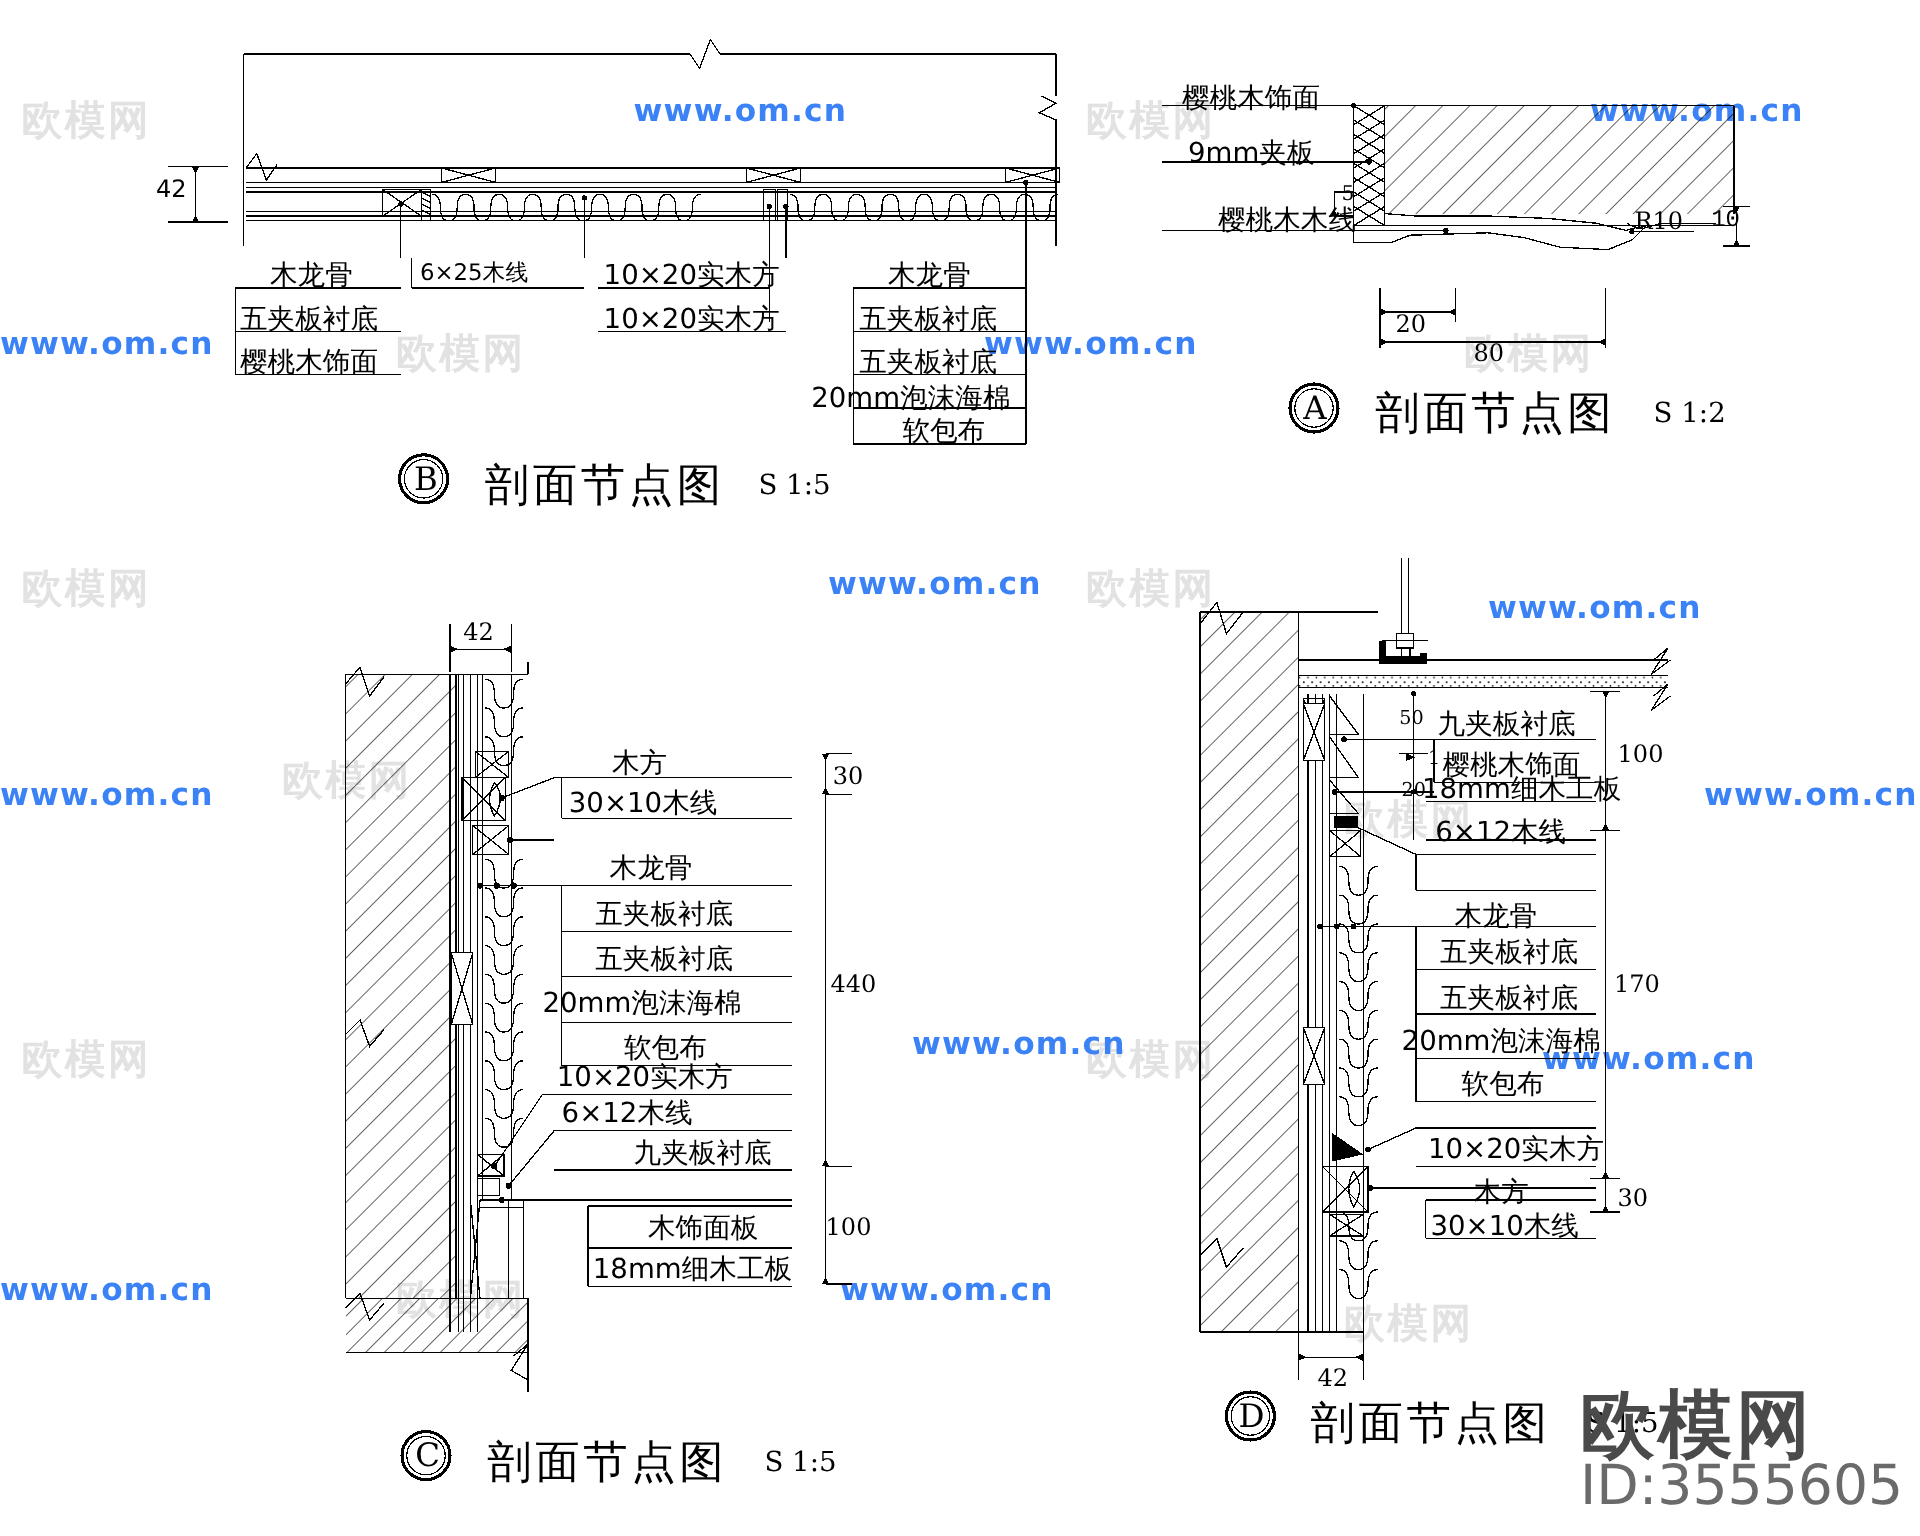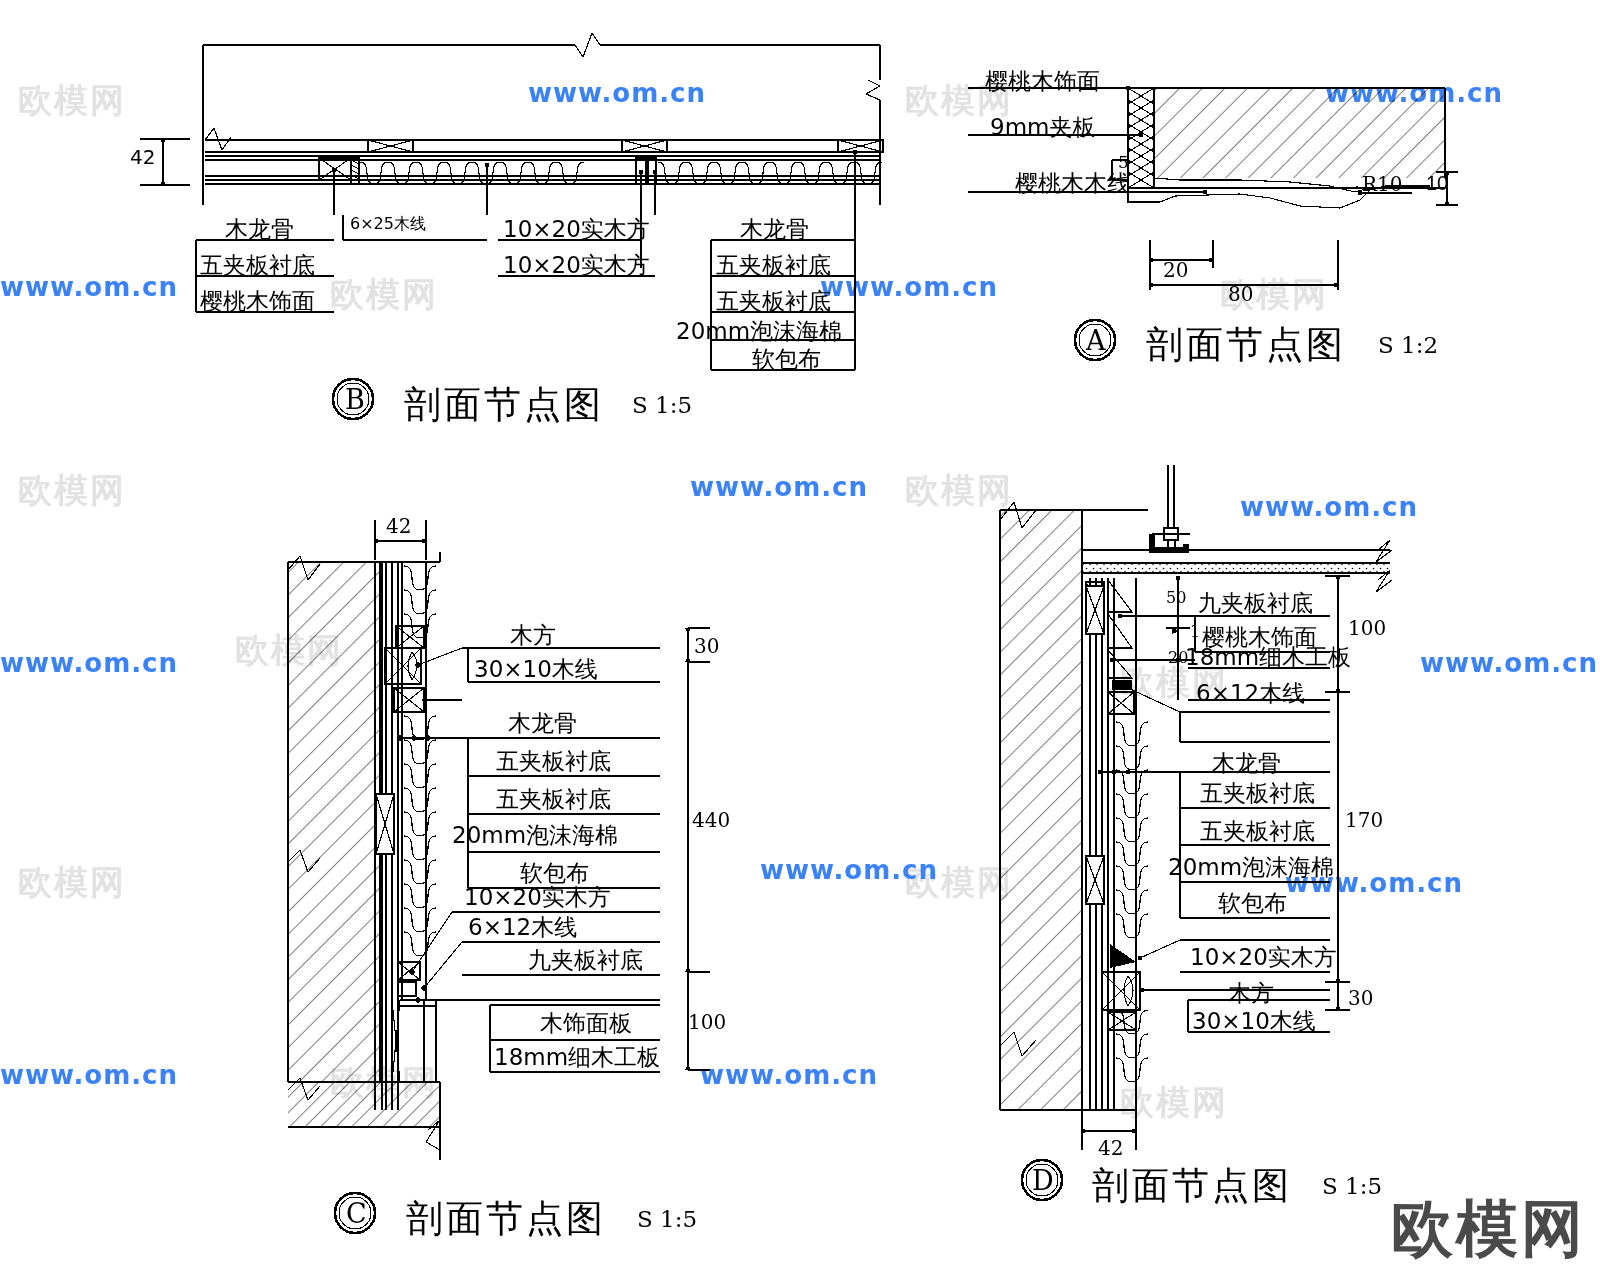--- a/index.html
+++ b/index.html
@@ -477,41 +477,41 @@
   </svg>
 
   <div style="position:absolute;left:0;top:0;width:1600px;height:1280px;">
 
     <div style="position:absolute;left:130px;top:145px;font-size:20px;">42</div>
 
     <div style="position:absolute;left:225px;top:214px;font-size:23px;">木龙骨</div>
     <div style="position:absolute;left:200px;top:250px;font-size:23px;">五夹板衬底</div>
     <div style="position:absolute;left:200px;top:286px;font-size:23px;">樱桃木饰面</div>
 
-    <div style="position:absolute;left:350px;top:214px;font-size:16px;">6×25木线</div>
+    <div style="position:absolute;left:350px;top:214px;font-size:19px;">6×25木线</div>
     <div style="position:absolute;left:503px;top:214px;font-size:23px;">10×20实木方</div>
     <div style="position:absolute;left:503px;top:250px;font-size:23px;">10×20实木方</div>
 
     <div style="position:absolute;left:740px;top:214px;font-size:23px;">木龙骨</div>
     <div style="position:absolute;left:716px;top:250px;font-size:23px;">五夹板衬底</div>
     <div style="position:absolute;left:716px;top:286px;font-size:23px;">五夹板衬底</div>
     <div style="position:absolute;left:676px;top:316px;font-size:23px;">20mm泡沫海棉</div>
     <div style="position:absolute;left:752px;top:344px;font-size:23px;">软包布</div>
 
     <div style="position:absolute;left:345px;top:384px;font-size:27px;font-family:'DejaVu Serif','Liberation Serif',serif;">B</div>
     <div style="position:absolute;left:404px;top:380px;font-size:37px;letter-spacing:3px;">剖面节点图</div>
     <div style="position:absolute;left:632px;top:392px;font-size:23px;font-family:'DejaVu Serif','Liberation Serif',serif;">S 1:5</div>
 
     <div style="position:absolute;left:985px;top:66px;font-size:23px;">樱桃木饰面</div>
     <div style="position:absolute;left:990px;top:112px;font-size:23px;">9mm夹板</div>
     <div style="position:absolute;left:975px;top:168px;font-size:23px;margin-left:40px;">樱桃木木线</div>
 
     <div style="position:absolute;left:1118px;top:152px;font-size:17px;font-family:'DejaVu Serif','Liberation Serif',serif;">5</div>
     <div style="position:absolute;left:1362px;top:172px;font-size:20px;font-family:'DejaVu Serif','Liberation Serif',serif;">R10</div>
-    <div style="position:absolute;left:1426px;top:172px;font-size:20px;font-family:Liberation Sans, sans-serif;">10</div>
+    <div style="position:absolute;left:1426px;top:172px;font-size:20px;font-family:Liberation Mono, monospace;">10</div>
     <div style="position:absolute;left:1163px;top:258px;font-size:20px;font-family:'DejaVu Serif','Liberation Serif',serif;">20</div>
     <div style="position:absolute;left:1228px;top:282px;font-size:20px;font-family:'DejaVu Serif','Liberation Serif',serif;">80</div>
 
     <div style="position:absolute;left:1086px;top:325px;font-size:27px;font-family:'DejaVu Serif','Liberation Serif',serif;">A</div>
     <div style="position:absolute;left:1146px;top:320px;font-size:37px;letter-spacing:3px;">剖面节点图</div>
     <div style="position:absolute;left:1378px;top:332px;font-size:23px;font-family:'DejaVu Serif','Liberation Serif',serif;">S 1:2</div>
 
     <div style="position:absolute;left:386px;top:514px;font-size:20px;font-family:'DejaVu Serif','Liberation Serif',serif;">42</div>
     <div style="position:absolute;left:694px;top:634px;font-size:20px;font-family:'DejaVu Serif','Liberation Serif',serif;">30</div>
     <div style="position:absolute;left:692px;top:808px;font-size:20px;font-family:'DejaVu Serif','Liberation Serif',serif;">440</div>
@@ -556,15 +556,16 @@
     <div style="position:absolute;left:1192px;top:1006px;font-size:23px;">30×10木线</div>
 
     <div style="position:absolute;left:1032px;top:1165px;font-size:27px;font-family:'DejaVu Serif','Liberation Serif',serif;">D</div>
     <div style="position:absolute;left:1092px;top:1161px;font-size:37px;letter-spacing:3px;">剖面节点图</div>
     <div style="position:absolute;left:1322px;top:1173px;font-size:23px;font-family:'DejaVu Serif','Liberation Serif',serif;">S 1:5</div>
 
   </div>
 
   <div class="brand">
     <div class="brand-name">欧模网</div>
+    <div class="brand-id">ID:3555605</div>
   </div>
 
 </div>
 
 </body></html>

